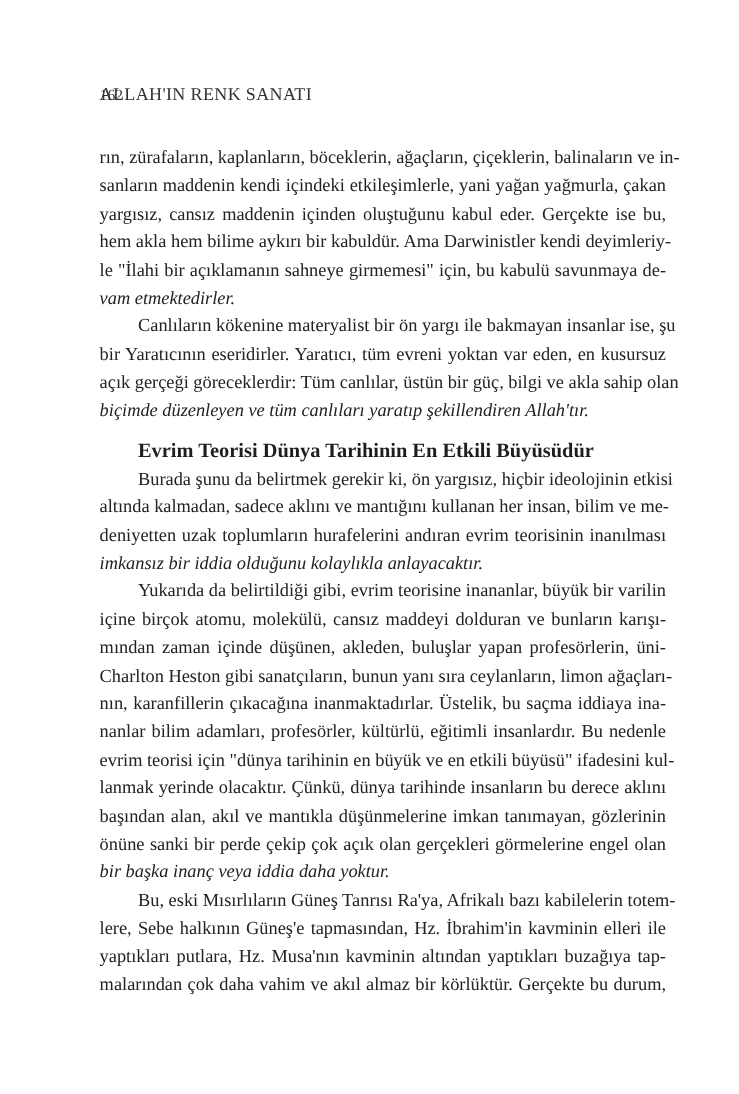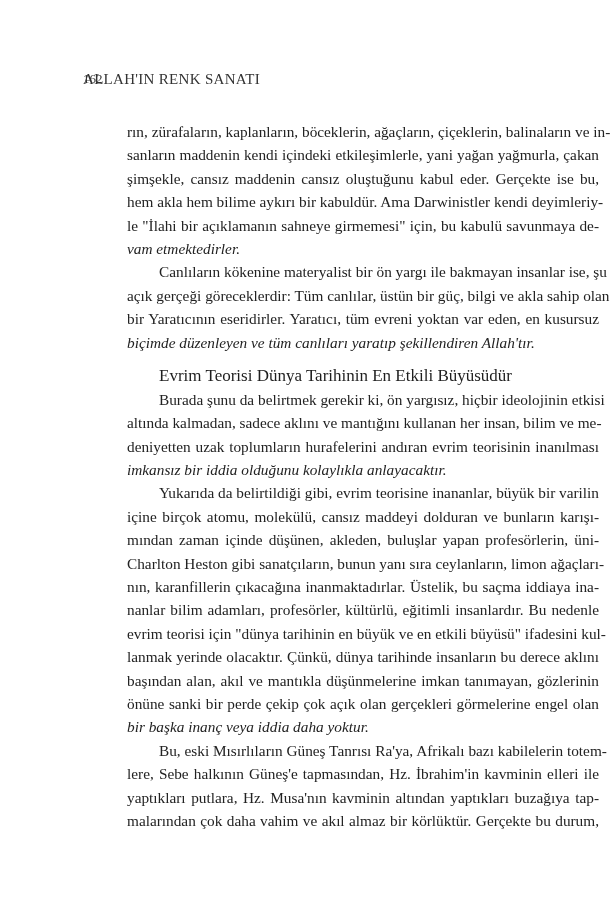--- a/index.html
+++ b/index.html
@@ -1,48 +1,48 @@
 <!DOCTYPE html>
 <html><head>
   <meta charset="utf-8">
   <style>
     html, body { margin: 0; padding: 0; background: #ffffff; }
     body { width: 616px; height: 912px; position: relative; overflow: hidden;
            font-family: "Liberation Serif", "DejaVu Serif", serif; color: #222222; }
     .header { position: absolute; top: 71px; left: 83px; width: 472px; height: 20px; }
     .page-number { position: absolute; left: 0; top: 0; font-size: 13px; color: #333; }
     .running-title { position: absolute; left: 0; right: 0; top: 0; font-size: 15px; letter-spacing: 0.3px; color: #333; }
-    .content { position: absolute; top: 120px; left: 83px; width: 472px; margin-left: 44px; }
+    .content { position: absolute; top: 120px; left: 83px; width: 472px; }
     .line { font-size: 15.3px; line-height: 23.4px; height: 23.4px; text-align: justify; text-align-last: justify; white-space: nowrap; overflow: visible; }
     .line.last { text-align-last: left; font-style: italic; }
     .line.indent { padding-left: 32px; }
-    .heading { font-weight: normal; font-size: 17px; line-height: 24px; height: 24px; padding-left: 32px; margin-top: 10px; color: #1e1e1e; }
+    .heading { font-weight: bold; font-size: 17px; line-height: 24px; height: 24px; padding-left: 32px; margin-top: 10px; color: #1e1e1e; }
     .para { margin: 0; }
   </style>
 </head>
 <body>
 
 <div class="header">
   <span class="page-number">162</span>
   <span class="running-title">ALLAH'IN RENK SANATI</span>
 </div>
 
 <div class="content" id="content">
     <div class="para">
       <div class="line">rın, zürafaların, kaplanların, böceklerin, ağaçların, çiçeklerin, balinaların ve in-</div>
       <div class="line">sanların maddenin kendi içindeki etkileşimlerle, yani yağan yağmurla, çakan</div>
-      <div class="line">şimşekle, cansız maddenin cansız oluştuğunu kabul eder. Gerçekte ise bu,</div>
+      <div class="line">yargısız, cansız maddenin içinden oluştuğunu kabul eder. Gerçekte ise bu,</div>
       <div class="line">hem akla hem bilime aykırı bir kabuldür. Ama Darwinistler kendi deyimleriy-</div>
       <div class="line">le "İlahi bir açıklamanın sahneye girmemesi" için, bu kabulü savunmaya de-</div>
       <div class="line last">vam etmektedirler.</div>
     </div>
     <div class="para">
       <div class="line indent">Canlıların kökenine materyalist bir ön yargı ile bakmayan insanlar ise, şu</div>
+      <div class="line">bir Yaratıcının eseridirler. Yaratıcı, tüm evreni yoktan var eden, en kusursuz</div>
       <div class="line">açık gerçeği göreceklerdir: Tüm canlılar, üstün bir güç, bilgi ve akla sahip olan</div>
-      <div class="line">bir Yaratıcının eseridirler. Yaratıcı, tüm evreni yoktan var eden, en kusursuz</div>
       <div class="line last">biçimde düzenleyen ve tüm canlıları yaratıp şekillendiren Allah'tır.</div>
     </div>
     <div class="heading">Evrim Teorisi Dünya Tarihinin En Etkili Büyüsüdür</div>
     <div class="para">
       <div class="line indent">Burada şunu da belirtmek gerekir ki, ön yargısız, hiçbir ideolojinin etkisi</div>
       <div class="line">altında kalmadan, sadece aklını ve mantığını kullanan her insan, bilim ve me-</div>
       <div class="line">deniyetten uzak toplumların hurafelerini andıran evrim teorisinin inanılması</div>
       <div class="line last">imkansız bir iddia olduğunu kolaylıkla anlayacaktır.</div>
     </div>
     <div class="para">

